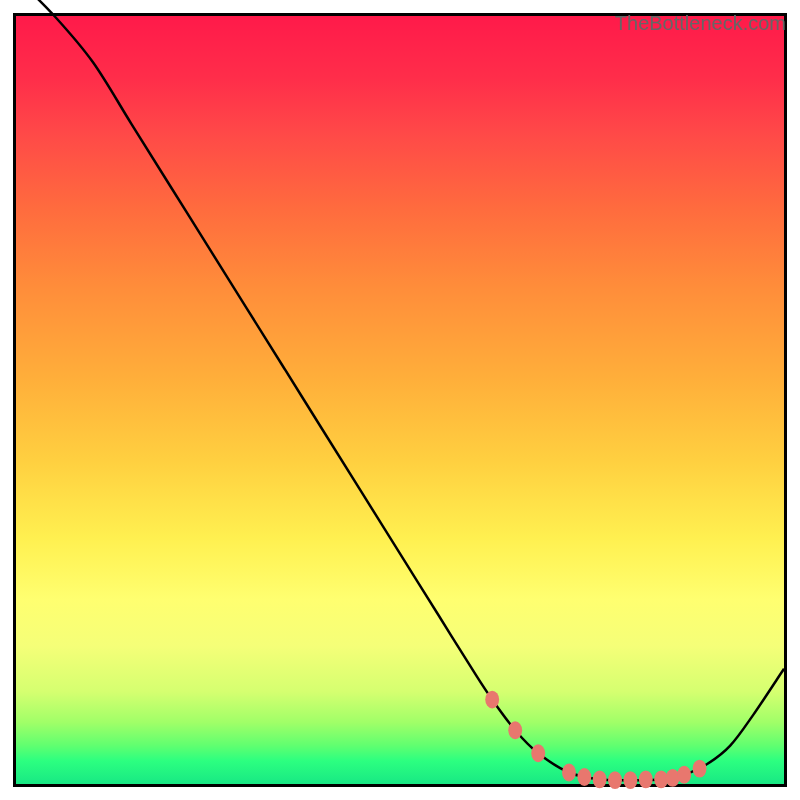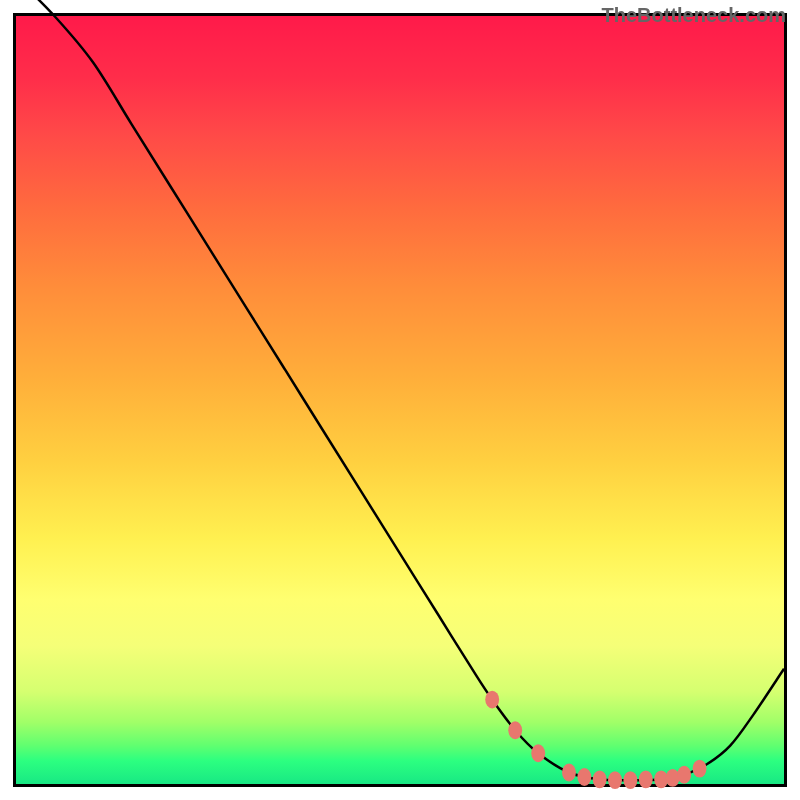--- a/index.html
+++ b/index.html
@@ -5,25 +5,25 @@
   * { margin: 0; padding: 0; box-sizing: border-box; }
   body {
     width: 800px;
     height: 800px;
     background: #fff;
     position: relative;
     font-family: Arial, sans-serif;
   }
   .watermark {
     position: absolute;
-    top: 4px;
+    top: 12px;
     right: 14px;
     font-size: 20px;
     color: #666;
-    font-weight: bold;
+    font-weight: normal;
     z-index: 10;
   }
   .plot-area {
     position: absolute;
     left: 13px;
     top: 13px;
     width: 774px;
     height: 774px;
     border: 3px solid #000;
   }

